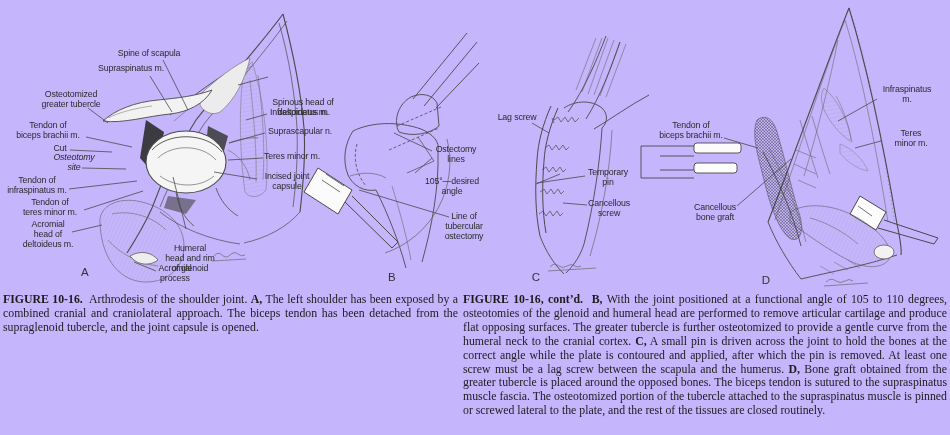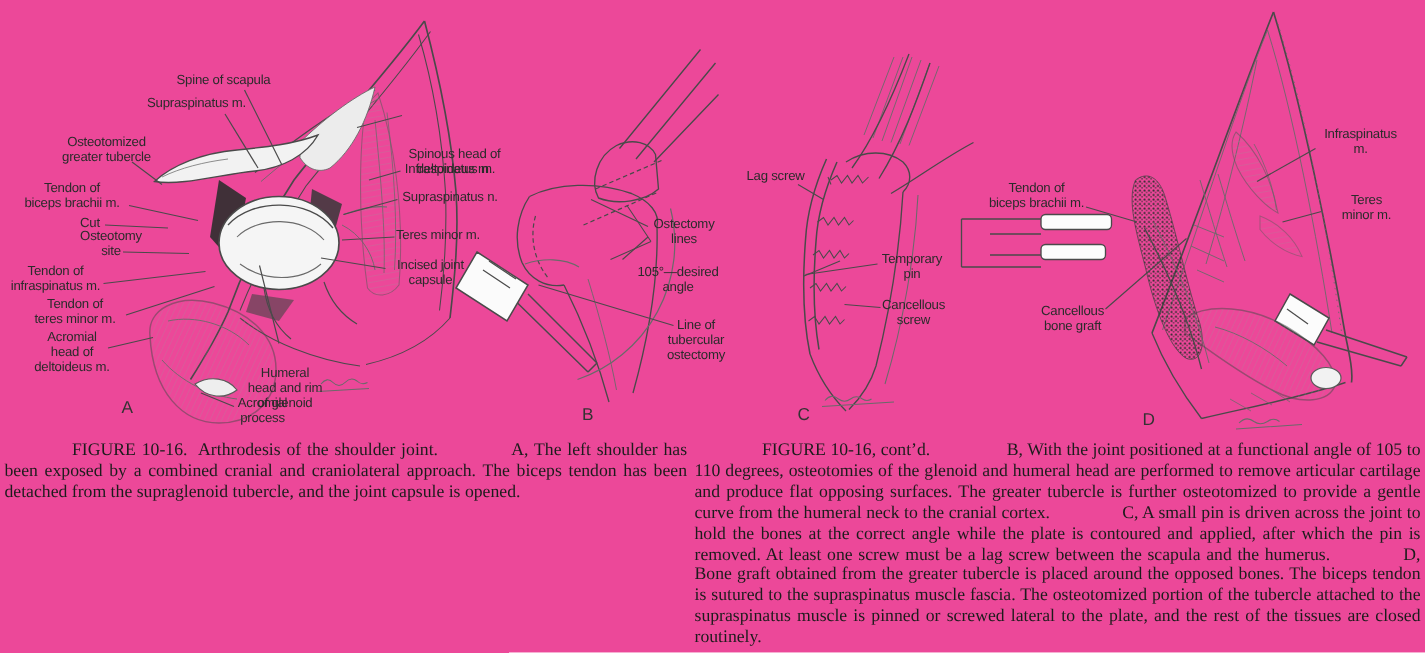--- a/index.html
+++ b/index.html
@@ -1,38 +1,38 @@
 <!DOCTYPE html>
 <html><head>
 <meta charset="utf-8">
 <style>
   * { margin:0; padding:0; box-sizing:border-box; }
   html,body { width:950px; height:435px; background:#ffffff; overflow:hidden; }
   body { position:relative; font-family:"Liberation Sans", sans-serif; }
-  #page { position:absolute; inset:0; background:#ec4899; }
+  #page { position:absolute; inset:0; background:#c4b5fd; }
   #figure-area { position:absolute; left:0; top:0; width:950px; height:292px; }
   #art { position:absolute; left:0; top:0; }
   .fig-label {
     position:absolute; transform:translate(-50%,-50%);
     font-size:8.8px; line-height:1.13; letter-spacing:-0.15px;
     color:#2b2b2b; text-align:center; white-space:pre-line;
   }
   .panel-letter {
     position:absolute; transform:translate(-50%,-50%);
     font-size:11.5px; color:#333; letter-spacing:0.3px;
   }
   .caption {
     position:absolute; top:293px;
     font-family:"Liberation Serif", serif;
     font-size:11.8px; line-height:13.9px; color:#1c1c1c;
     text-align:justify;
   }
   #caption-left  { left:3px;   width:455px; }
   #caption-right { left:463px; width:484px; }
-  .caption b { font-weight:normal;margin-left:45px; }
+  .caption b { font-weight:bold; }
   svg .ink  { stroke:#4a4a4a; fill:none; }
   svg .thin { stroke:#6a6a6a; fill:none; }
 </style>
 </head>
 <body>
 
 <div id="page">
 
   <div id="figure-area">
     <svg id="art" width="950" height="292" viewBox="0 0 950 292">
@@ -201,38 +201,38 @@
     </svg>
 
     <div id="label-layer">
         <div class="fig-label" style="left: 149px; top: 54px;">Spine of scapula</div>
         <div class="fig-label" style="left: 131px; top: 69px;">Supraspinatus m.</div>
         <div class="fig-label" style="left: 55px; top: 100px; margin-left: 16px;">Osteotomized
 greater tubercle</div>
         <div class="fig-label" style="left: 48px; top: 131px;">Tendon of
 biceps brachii m.</div>
         <div class="fig-label" style="left: 60px; top: 149px;">Cut</div>
-        <div class="fig-label" style="left: 74px; top: 163px;">Osteotomy
+        <div class="fig-label" style="left: 74px; top: 163px; font-style: italic;">Osteotomy
 site</div>
         <div class="fig-label" style="left: 37px; top: 186px;">Tendon of
 infraspinatus m.</div>
         <div class="fig-label" style="left: 50px; top: 208px;">Tendon of
 teres minor m.</div>
         <div class="fig-label" style="left: 48px; top: 235px;">Acromial
 head of
 deltoideus m.</div>
         <div class="fig-label" style="left: 190px; top: 243px; margin-top: 16px;">Humeral
 head and rim
 of glenoid</div>
         <div class="fig-label" style="left: 175px; top: 274px;">Acromial
 process</div>
         <div class="fig-label" style="left: 303px; top: 75px; margin-top: 33px;">Spinous head of
 deltoideus m.</div>
         <div class="fig-label" style="left: 300px; top: 113px;">Infraspinatus m.</div>
-        <div class="fig-label" style="left: 300px; top: 132px;">Supraspinatus n.</div>
+        <div class="fig-label" style="left: 300px; top: 132px;">Suprascapular n.</div>
         <div class="fig-label" style="left: 292px; top: 157px;">Teres minor m.</div>
         <div class="fig-label" style="left: 287px; top: 182px;">Incised joint
 capsule</div>
         <div class="panel-letter" style="left: 85px; top: 272px;">A</div>
         <div class="fig-label" style="left: 456px; top: 155px;">Ostectomy
 lines</div>
         <div class="fig-label" style="left: 452px; top: 187px;">105°—desired
 angle</div>
         <div class="fig-label" style="left: 464px; top: 227px;">Line of
 tubercular

